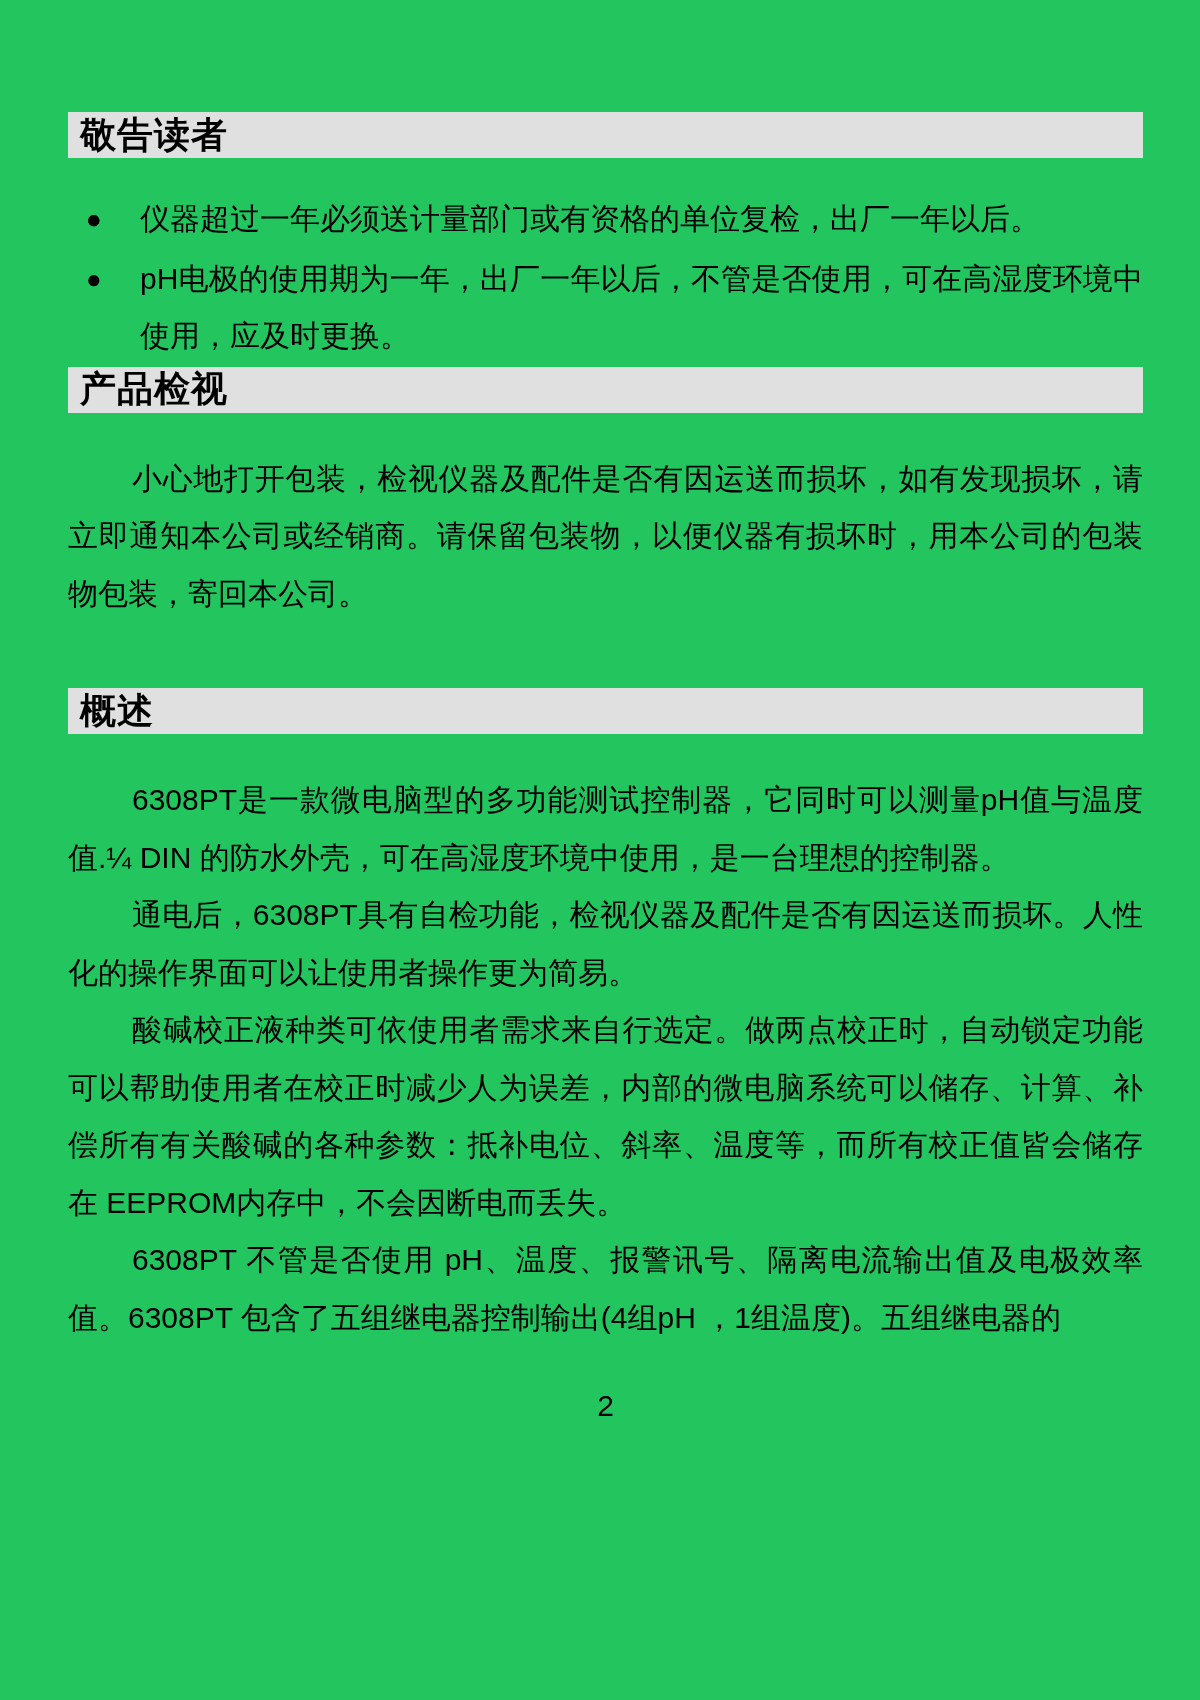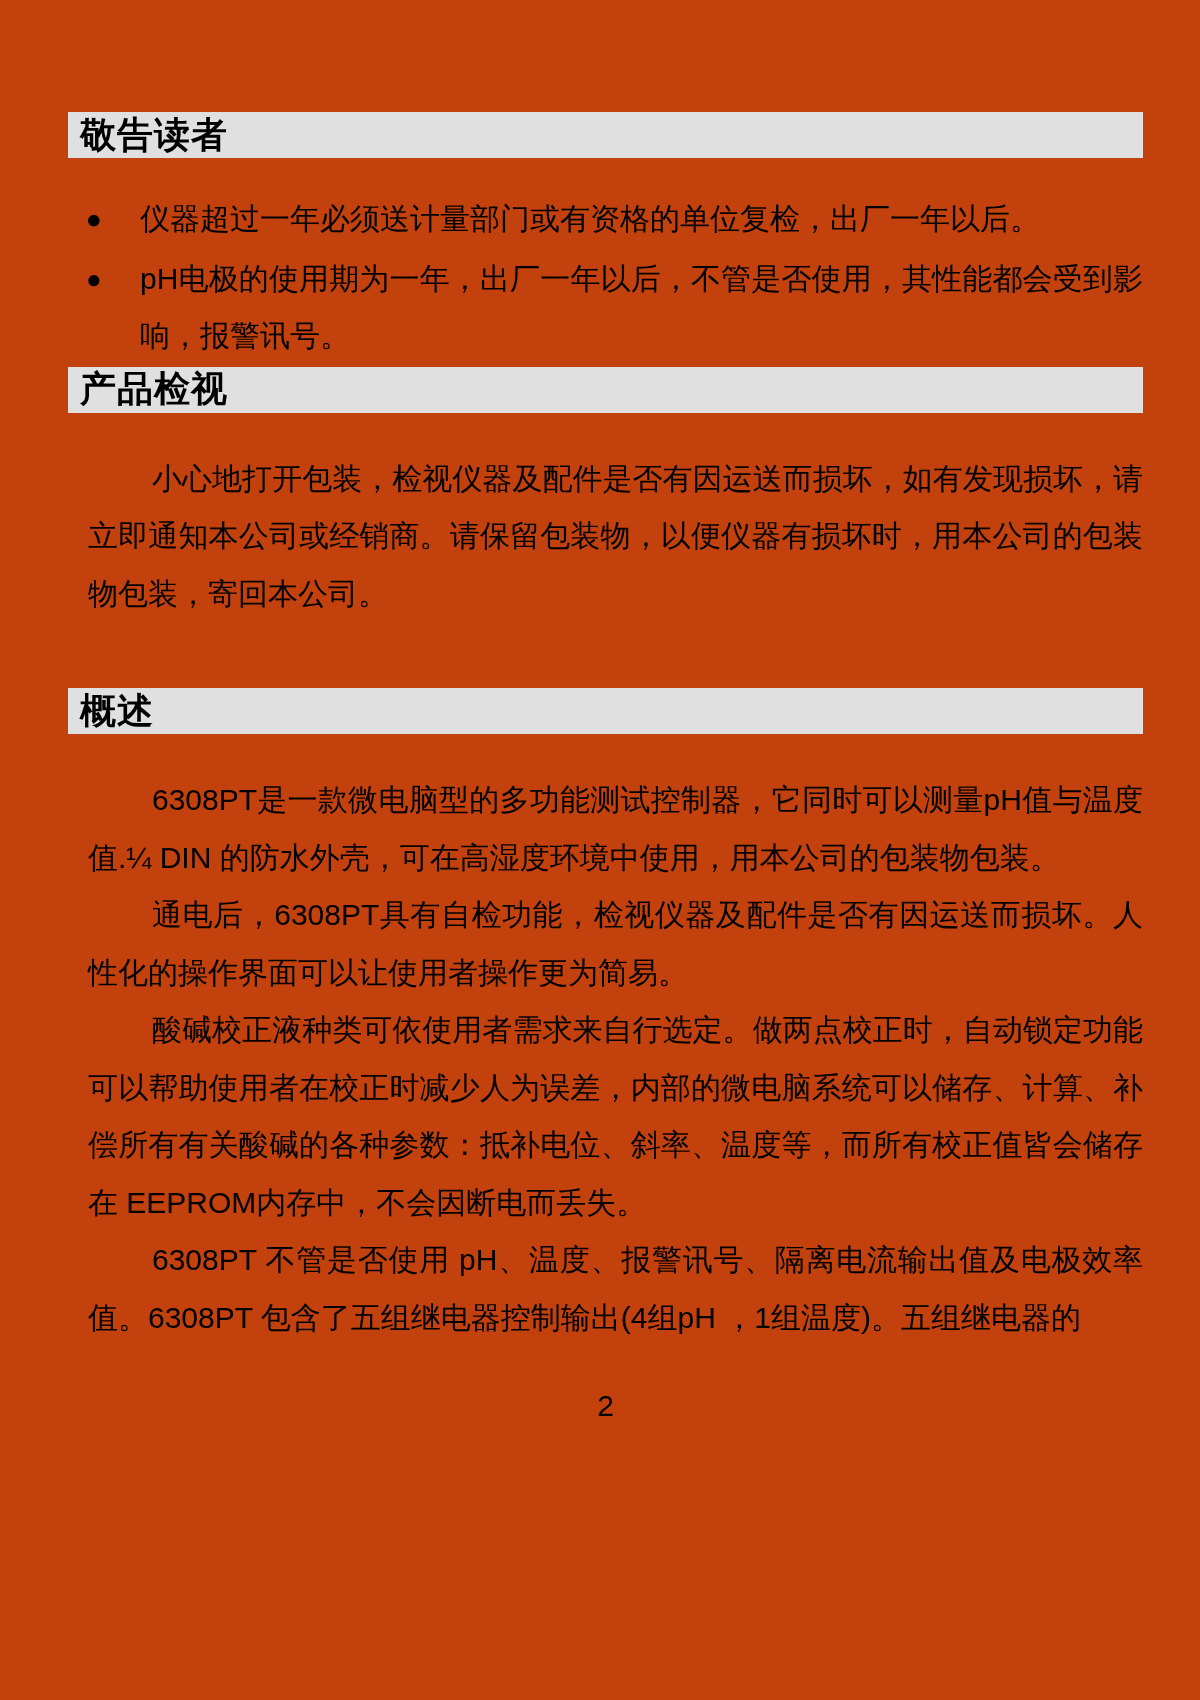--- a/index.html
+++ b/index.html
@@ -6,21 +6,21 @@
   html, body {
     margin: 0;
     padding: 0;
     background: #ffffff;
   }
   .page {
     position: relative;
     width: 1200px;
     height: 1700px;
     margin: 0 auto;
-    background: #c2410c;
+    background: #22c55e;
     color: #000000;
     font-family: "Liberation Sans", sans-serif;
     padding: 112px 57px 0 68px;
     overflow: hidden;
   }
   .section-heading {
     margin: 0;
     height: 46px;
     background: #e0e0e0;
     display: flex;
@@ -49,21 +49,20 @@
     position: absolute;
     left: 18px;
     top: 1px;
     font-size: 26px;
   }
   .section-body {
     margin-top: 37px;
     font-size: 30px;
     line-height: 57.5px;
     text-align: justify;
-    margin-left: 20px;
   }
   .section-body p {
     margin: 0;
     text-indent: 64px;
   }
   .page-footer {
     margin-top: 43px;
     text-align: center;
     font-size: 30px;
   }
@@ -78,34 +77,34 @@
   <ul class="bullet-list">
     <li>
       <span class="bullet-dot">●</span>
     </li>
     <li>
       <span class="bullet-dot">●</span>
       <span>仪器超过一年必须送计量部门或有资格的单位复检，出厂一年以后。</span>
     </li>
     <li>
       <span class="bullet-dot">●</span>
-      <span>pH电极的使用期为一年，出厂一年以后，不管是否使用，其性能都会受到影响，报警讯号。</span>
+      <span>pH电极的使用期为一年，出厂一年以后，不管是否使用，可在高湿度环境中使用，应及时更换。</span>
     </li>
   </ul>
 
   <h2 class="section-heading heading-products">产品检视</h2>
 
   <div class="section-body">
     <p>小心地打开包装，检视仪器及配件是否有因运送而损坏，如有发现损坏，请立即通知本公司或经销商。请保留包装物，以便仪器有损坏时，用本公司的包装物包装，寄回本公司。</p>
   </div>
 
   <h2 class="section-heading heading-overview">概述</h2>
 
   <div class="section-body">
-    <p>6308PT是一款微电脑型的多功能测试控制器，它同时可以测量pH值与温度值.¼ DIN 的防水外壳，可在高湿度环境中使用，用本公司的包装物包装。</p>
+    <p>6308PT是一款微电脑型的多功能测试控制器，它同时可以测量pH值与温度值.¼ DIN 的防水外壳，可在高湿度环境中使用，是一台理想的控制器。</p>
     <p>通电后，6308PT具有自检功能，检视仪器及配件是否有因运送而损坏。人性化的操作界面可以让使用者操作更为简易。</p>
     <p>酸碱校正液种类可依使用者需求来自行选定。做两点校正时，自动锁定功能可以帮助使用者在校正时减少人为误差，内部的微电脑系统可以储存、计算、补偿所有有关酸碱的各种参数：抵补电位、斜率、温度等，而所有校正值皆会储存在 EEPROM内存中，不会因断电而丢失。</p>
     <p>6308PT 不管是否使用 pH、温度、报警讯号、隔离电流输出值及电极效率值。6308PT 包含了五组继电器控制输出(4组pH ，1组温度)。五组继电器的</p>
   </div>
 
   <div class="page-footer">2</div>
 
 </div>
 
 </body></html>

